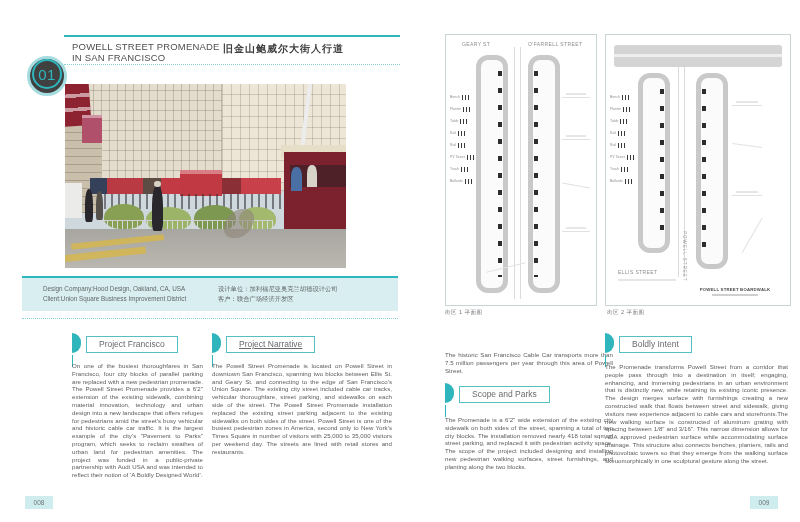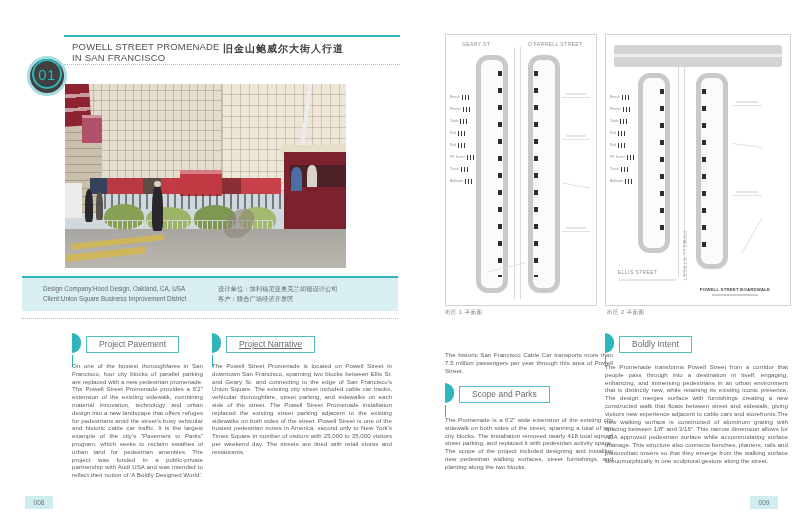--- a/index.html
+++ b/index.html
@@ -151,21 +151,21 @@
       <div>Client:Union Square Business Improvement District</div>
     </div>
   </div>
   <div class="abs credit-zh">
     <div>设计单位：加利福尼亚奥克兰胡德设计公司</div>
     <div>客户：联合广场经济开发区</div>
   </div>
   <div class="abs dotted-rule rule-b"></div>
 
   <div class="abs disc" style="left:72px;top:333px;"></div>
-  <div class="abs hbox" style="left:86px;top:336px;">Project Pavement</div>
+  <div class="abs hbox" style="left:86px;top:336px;">Project Francisco</div>
   <div class="abs bodytext" style="left:72px;top:362px;width:131px;">On one of the busiest thoroughfares in San Francisco, four city blocks of parallel parking are replaced with a new pedestrian promenade. The Powell Street Promenade provides a 6'2" extension of the existing sidewalk, combining material innovation, technology and urban design into a new landscape that offers refuges for pedestrians amid the street's busy vehicular and historic cable car traffic. It is the largest example of the city's "Pavement to Parks" program, which seeks to reclaim swathes of urban land for pedestrian amenities. The project was funded in a public-private partnership with Audi USA and was intended to reflect their notion of 'A Boldly Designed World'.</div>
 
   <div class="abs disc" style="left:212px;top:333px;"></div>
   <div class="abs hbox" style="left:226px;top:336px;text-decoration:underline;">Project Narrative</div>
   <div class="abs bodytext" style="left:212px;top:362px;width:180px;">The Powell Street Promenade is located on Powell Street in downtown San Francisco, spanning two blocks between Ellis St. and Geary St. and connecting to the edge of San Francisco's Union Square. The existing city street included cable car tracks, vehicular thoroughfare, street parking, and sidewalks on each side of the street. The Powell Street Promenade installation replaced the existing street parking adjacent to the existing sidewalks on both sides of the street. Powell Street is one of the busiest pedestrian zones in America, second only to New York's Times Square in number of visitors with 25,000 to 35,000 visitors per weekend day. The streets are lined with retail stores and restaurants.</div>
 
   <div class="abs pagenum" style="left:25px;top:496px;">008</div>
 
   <div class="abs panel" style="left:445px;top:34px;width:152px;height:272px;">
     <div class="abs plan-label" style="left:16px;top:6px;">GEARY ST</div>

